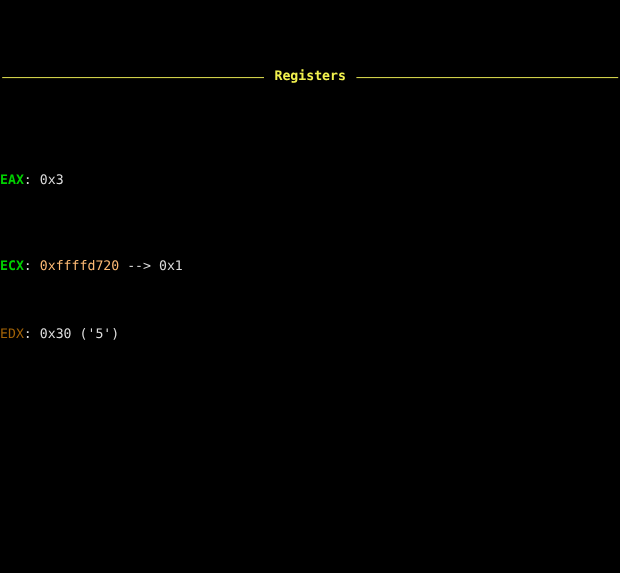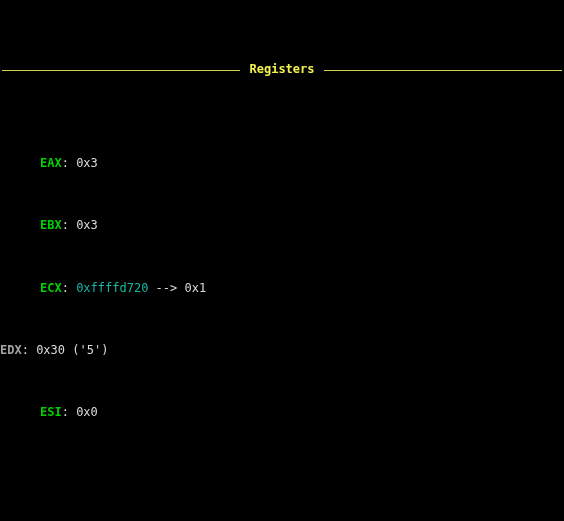--- a/index.html
+++ b/index.html
@@ -46,48 +46,46 @@
   .sechdr .title {
     font-weight: bold;
     color: #f2f24e;
     flex: 0 0 auto;
     padding: 0 5px;
     letter-spacing: 0px;
   }
 
   
   .c-green   { color: #00d000; }
-  .c-red     { color: #a3a3a3; font-weight: bold; }
-  .c-blue    { color: #14b8a6; }
+  .c-red     { color: #a16207; font-weight: normal; }
+  .c-blue    { color: #fdba74; }
   .c-white   { color: #dcdcdc; }
 
-  .bold { font-weight: bold; padding-left: 40px; }
+  .bold { font-weight: bold; }
 </style>
 </head>
 <body>
 
 <div class="term">
 
   
   <div class="sechdr">
     <span class="rule"></span>
     <span class="title">Registers</span>
     <span class="rule"></span>
   </div>
 
   <div>
     <div class="line"><span class="c-green bold">EAX</span><span class="c-white">: </span><span class="c-white">0x3</span></div>
 
-    <div class="line"><span class="c-green bold">EBX</span><span class="c-white">: </span><span class="c-white">0x3</span></div>
 
     <div class="line"><span class="c-green bold">ECX</span><span class="c-white">: </span><span class="c-blue">0xffffd720</span><span class="c-white"> --&gt; </span><span class="c-white">0x1</span></div>
 
     <div class="line"><span class="c-red">EDX</span><span class="c-white">: </span><span class="c-white">0x30 ('5')</span></div>
 
-    <div class="line"><span class="c-green bold">ESI</span><span class="c-white">: </span><span class="c-white">0x0</span></div>
 
 
     
 
     
 
     
 
     
   </div>

